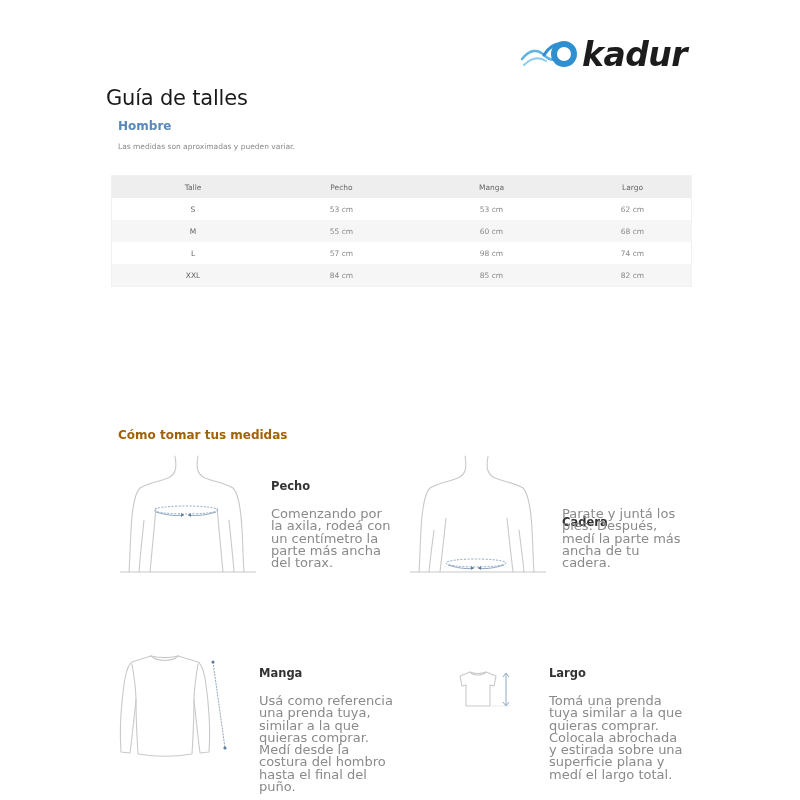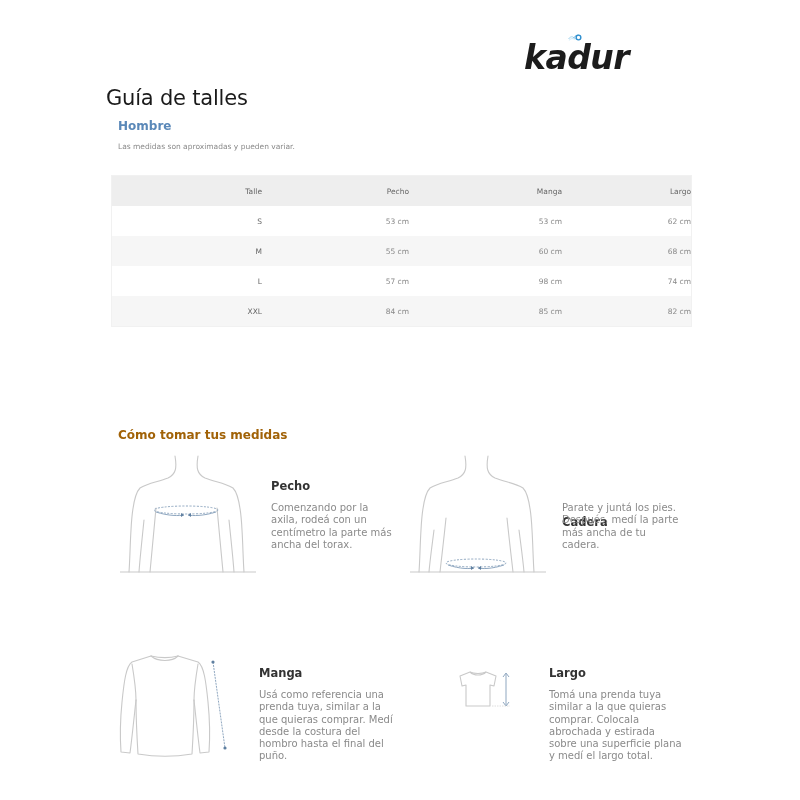--- a/index.html
+++ b/index.html
@@ -1,45 +1,45 @@
 <!DOCTYPE html>
 <html><head>
 <meta charset="utf-8">
 <style>
   * { box-sizing: border-box; margin: 0; padding: 0; }
   html, body { width: 800px; height: 800px; background: #ffffff; overflow: hidden; }
   body { font-family: "DejaVu Sans", "Liberation Sans", sans-serif; color: #222; position: relative; }
 
-  .logo { position: absolute; left: 520px; top: 34px; display: flex; align-items: center; height: 40px; flex-direction: column; }
+  .logo { position: absolute; left: 520px; top: 34px; display: flex; align-items: center; height: 40px; }
   .logo svg { display: block; }
   .logo-text { font-family: "DejaVu Sans", sans-serif; font-size: 33px; font-style: italic; font-weight: bold; color: #1c1c1c; letter-spacing: -0.5px; margin-left: 4px; line-height: 1; }
 
   .title { position: absolute; left: 106px; top: 86px; font-size: 21px; font-weight: normal; color: #1a1a1a; letter-spacing: -0.2px; }
   .subtitle { position: absolute; left: 118px; top: 119px; font-size: 12px; font-weight: bold; color: #5a88b8; text-align: right; }
   .note { position: absolute; left: 118px; top: 142px; font-size: 7.5px; color: #8a8a8a; text-align: right; }
 
   .size-table { position: absolute; left: 112px; top: 176px; width: 579px; border-collapse: collapse; box-shadow: 0 0 0 1px #f1f1f1; }
-  .size-table th, .size-table td { height: 30px; font-size: 7.5px; text-align: right; font-weight: normal; vertical-align: middle; padding-left: 12px; }
+  .size-table th, .size-table td { height: 22px; font-size: 7.5px; text-align: center; font-weight: normal; vertical-align: middle; padding-left: 12px; }
   .size-table thead tr { background: #eeeeee; }
   .size-table th { color: #666; }
   .size-table tbody tr:nth-child(odd) { background: #ffffff; }
   .size-table tbody tr:nth-child(even) { background: #f6f6f6; }
   .size-table td { color: #888; }
   .size-table td.size { color: #666; }
   .c1 { padding-left: 19px; width: 150px; }
   .c2 { width: 147px; }
   .c3 { width: 153px; }
   .c4 { }
 
   .how-title { position: absolute; left: 118px; top: 428px; font-size: 12px; font-weight: bold; color: #a16207; }
 
   .measure { position: absolute; }
   .measure .fig { position: absolute; }
   .measure .m-title { position: absolute; font-size: 11.5px; font-weight: bold; color: #333; white-space: nowrap; }
-  .measure .m-desc { position: absolute; font-size: 10px; line-height: 12.3px; color: #8a8a8a; }
+  .measure .m-desc { position: absolute; font-size: 13px; line-height: 12.3px; color: #8a8a8a; margin-top: 6px; }
 </style>
 </head>
 <body>
 
 <div class="logo">
   <svg width="58" height="30" viewBox="0 0 58 30">
     <path d="M2 20 C10 10, 18 10, 24 16 C28 20, 32 22, 36 20" fill="none" stroke="#5fb3e0" stroke-width="2.5" stroke-linecap="round"></path>
     <path d="M4 26 C12 18, 20 18, 26 22" fill="none" stroke="#8ccbee" stroke-width="2" stroke-linecap="round"></path>
     <circle cx="44" cy="15" r="10" fill="none" stroke="#2f8fcf" stroke-width="6"></circle>
     <path d="M24 16 C30 6, 38 4, 44 5" fill="none" stroke="#2f8fcf" stroke-width="3" stroke-linecap="round"></path>

